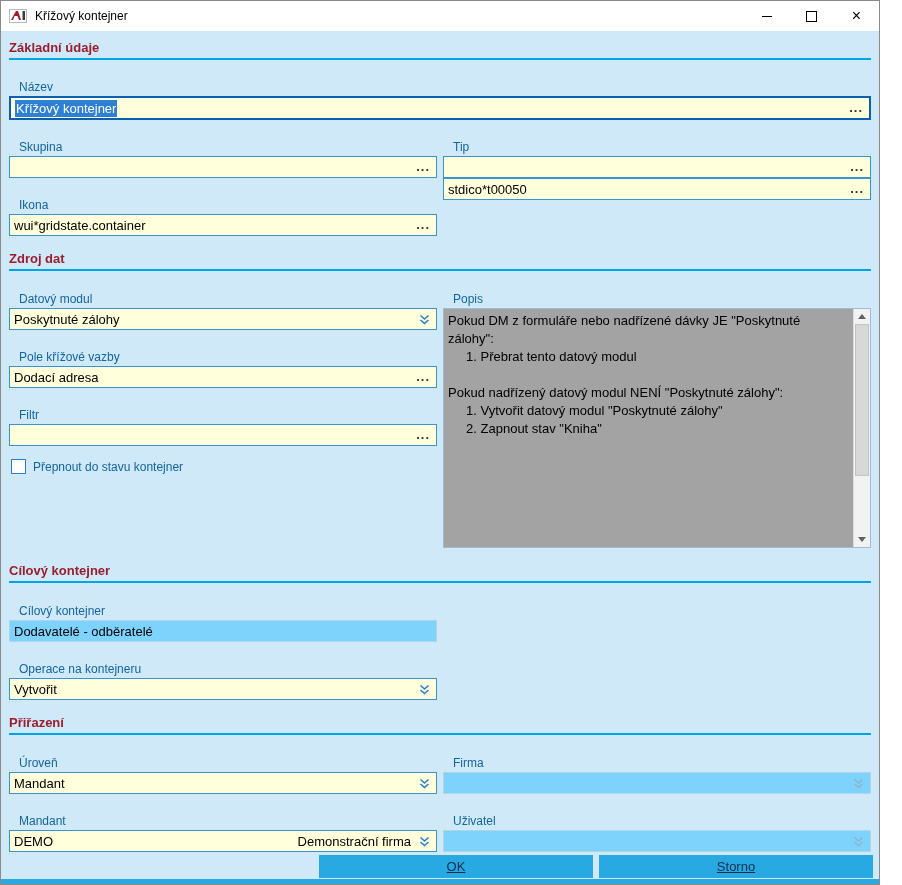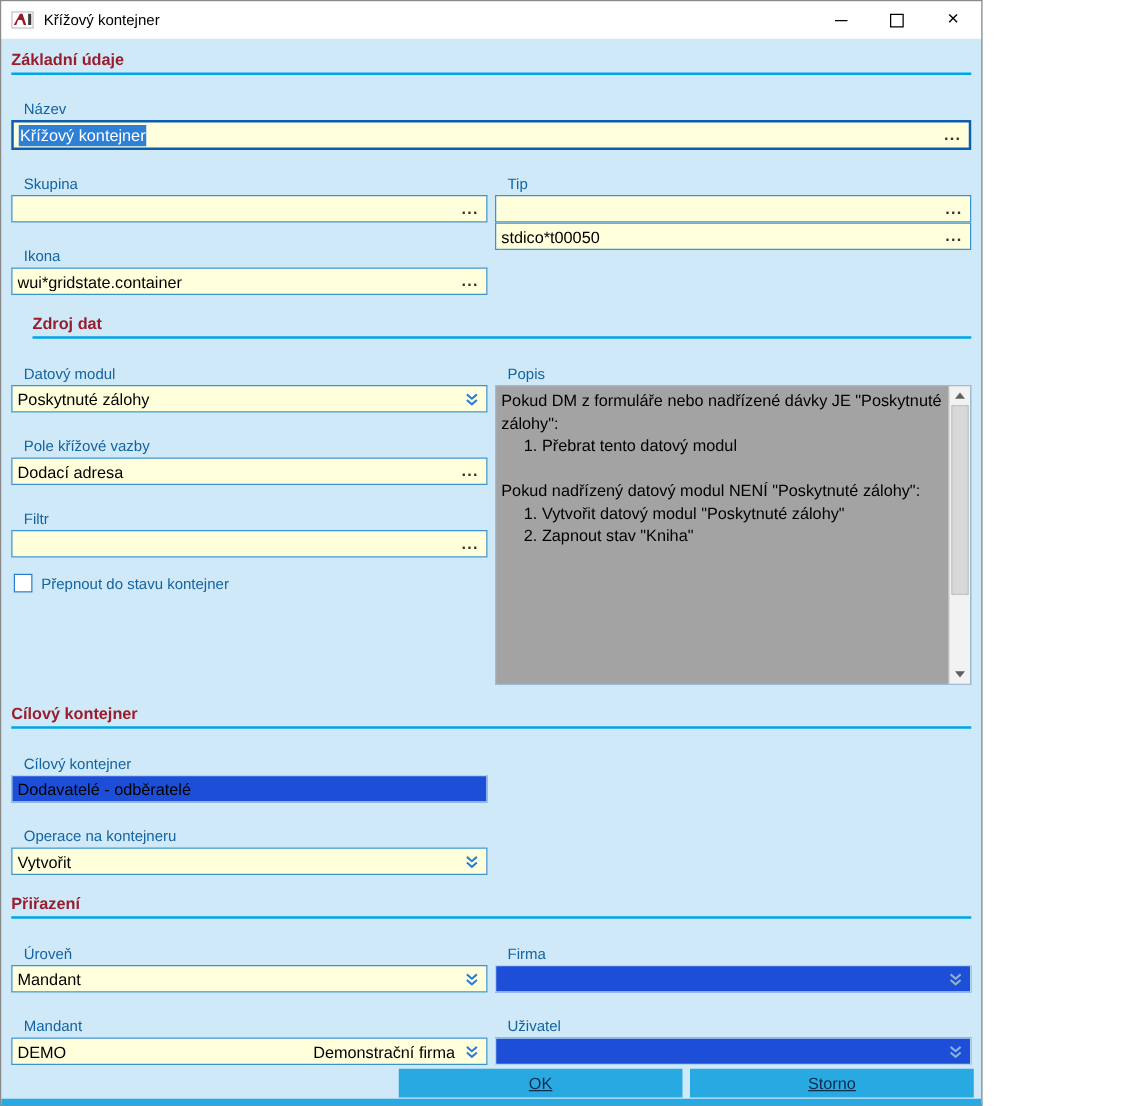--- a/index.html
+++ b/index.html
@@ -1,17 +1,17 @@
 <!DOCTYPE html>
 <html><head>
 <meta charset="utf-8">
 <style>
   html,body{margin:0;padding:0;background:#fff;}
   body{width:902px;height:885px;font-family:"Liberation Sans",sans-serif;}
-  .window{position:relative;width:786px;height:885px;box-sizing:border-box;
+  .window{position:relative;width:880px;height:885px;box-sizing:border-box;
     border:1px solid #8a8a8a;background:#cfe9f8;display:flex;flex-direction:column;overflow:hidden;}
 
   
   .titlebar{height:30px;background:#ffffff;display:flex;align-items:center;flex:0 0 auto;}
   .app-icon{margin:0 8px 0 8px;display:flex;align-items:center;}
   .win-title{font-size:12px;color:#000;flex:1;}
   .caption-buttons{display:flex;height:30px;}
   .cap-btn{width:45px;height:30px;display:flex;align-items:center;justify-content:center;}
   .min-glyph{width:10px;height:1px;background:#000;display:block;}
   .max-glyph{width:9px;height:9px;border:1px solid #000;display:block;}
@@ -25,21 +25,21 @@
   .row{display:grid;grid-template-columns:1fr 1fr;column-gap:6px;}
 
   .field{height:22px;box-sizing:border-box;background:#ffffdc;border:1px solid #3a94d0;
     display:flex;align-items:center;padding:0 3px 0 4px;font-size:13px;color:#000;}
   .field .value{flex:1;white-space:nowrap;overflow:hidden;}
   .field.focused{height:24px;border:2px solid #0a5fb0;}
   .value.selected{flex:0 0 auto;background:#2e7fd6;color:#fff;padding:1px 1px;}
   .value.fill{flex:1;}
   .ellipsis{color:#333;font-weight:bold;letter-spacing:1px;padding:0 3px;cursor:pointer;line-height:10px;}
   .dd{width:18px;height:100%;display:flex;align-items:center;justify-content:center;cursor:pointer;}
-  .field.disabled{background:#1d4ed8;border:1px solid #b2d4ea;}
+  .field.disabled{background:#7dd3fc;border:1px solid #b2d4ea;}
   .detail{margin-right:4px;white-space:nowrap;}
 
   
   .check-row{display:flex;align-items:center;gap:7px;margin:13px 0 0 2px;}
   .checkbox{width:15px;height:15px;box-sizing:border-box;border:1px solid #2b7cd3;background:#fff;position:relative;flex:0 0 auto;cursor:pointer;}
   .checkbox.checked{background:#1b6ec2;border-color:#1b6ec2;}
   .checkbox.checked::after{content:"";position:absolute;left:4px;top:1px;width:5px;height:9px;
     border:solid #fff;border-width:0 2px 2px 0;transform:rotate(40deg);}
   .check-label{font-size:12px;color:#1464a0;}
 
@@ -123,21 +123,21 @@
         </div>
       </div>
       <div>
         <div class="field">
           <span class="value">stdico*t00050</span>
           <span class="ellipsis">...</span>
         </div>
       </div>
     </div>
 
-    <div class="section-header" style="margin-top:8px;margin-left:17px;">Zdroj dat</div>
+    <div class="section-header" style="margin-top:8px;">Zdroj dat</div>
 
     <div class="row">
       <div>
         <div class="label">Datový modul</div>
         <div class="field combo">
           <span class="value">Poskytnuté zálohy</span>
           <span class="dd">
             <svg width="13" height="13" viewBox="0 0 13 13" fill="none">
               <path d="M2.5 2.5 L6.5 6 L10.5 2.5" stroke="#2b7cd3" stroke-width="1.6"></path>
               <path d="M2.5 7 L6.5 10.5 L10.5 7" stroke="#2b7cd3" stroke-width="1.6"></path>

